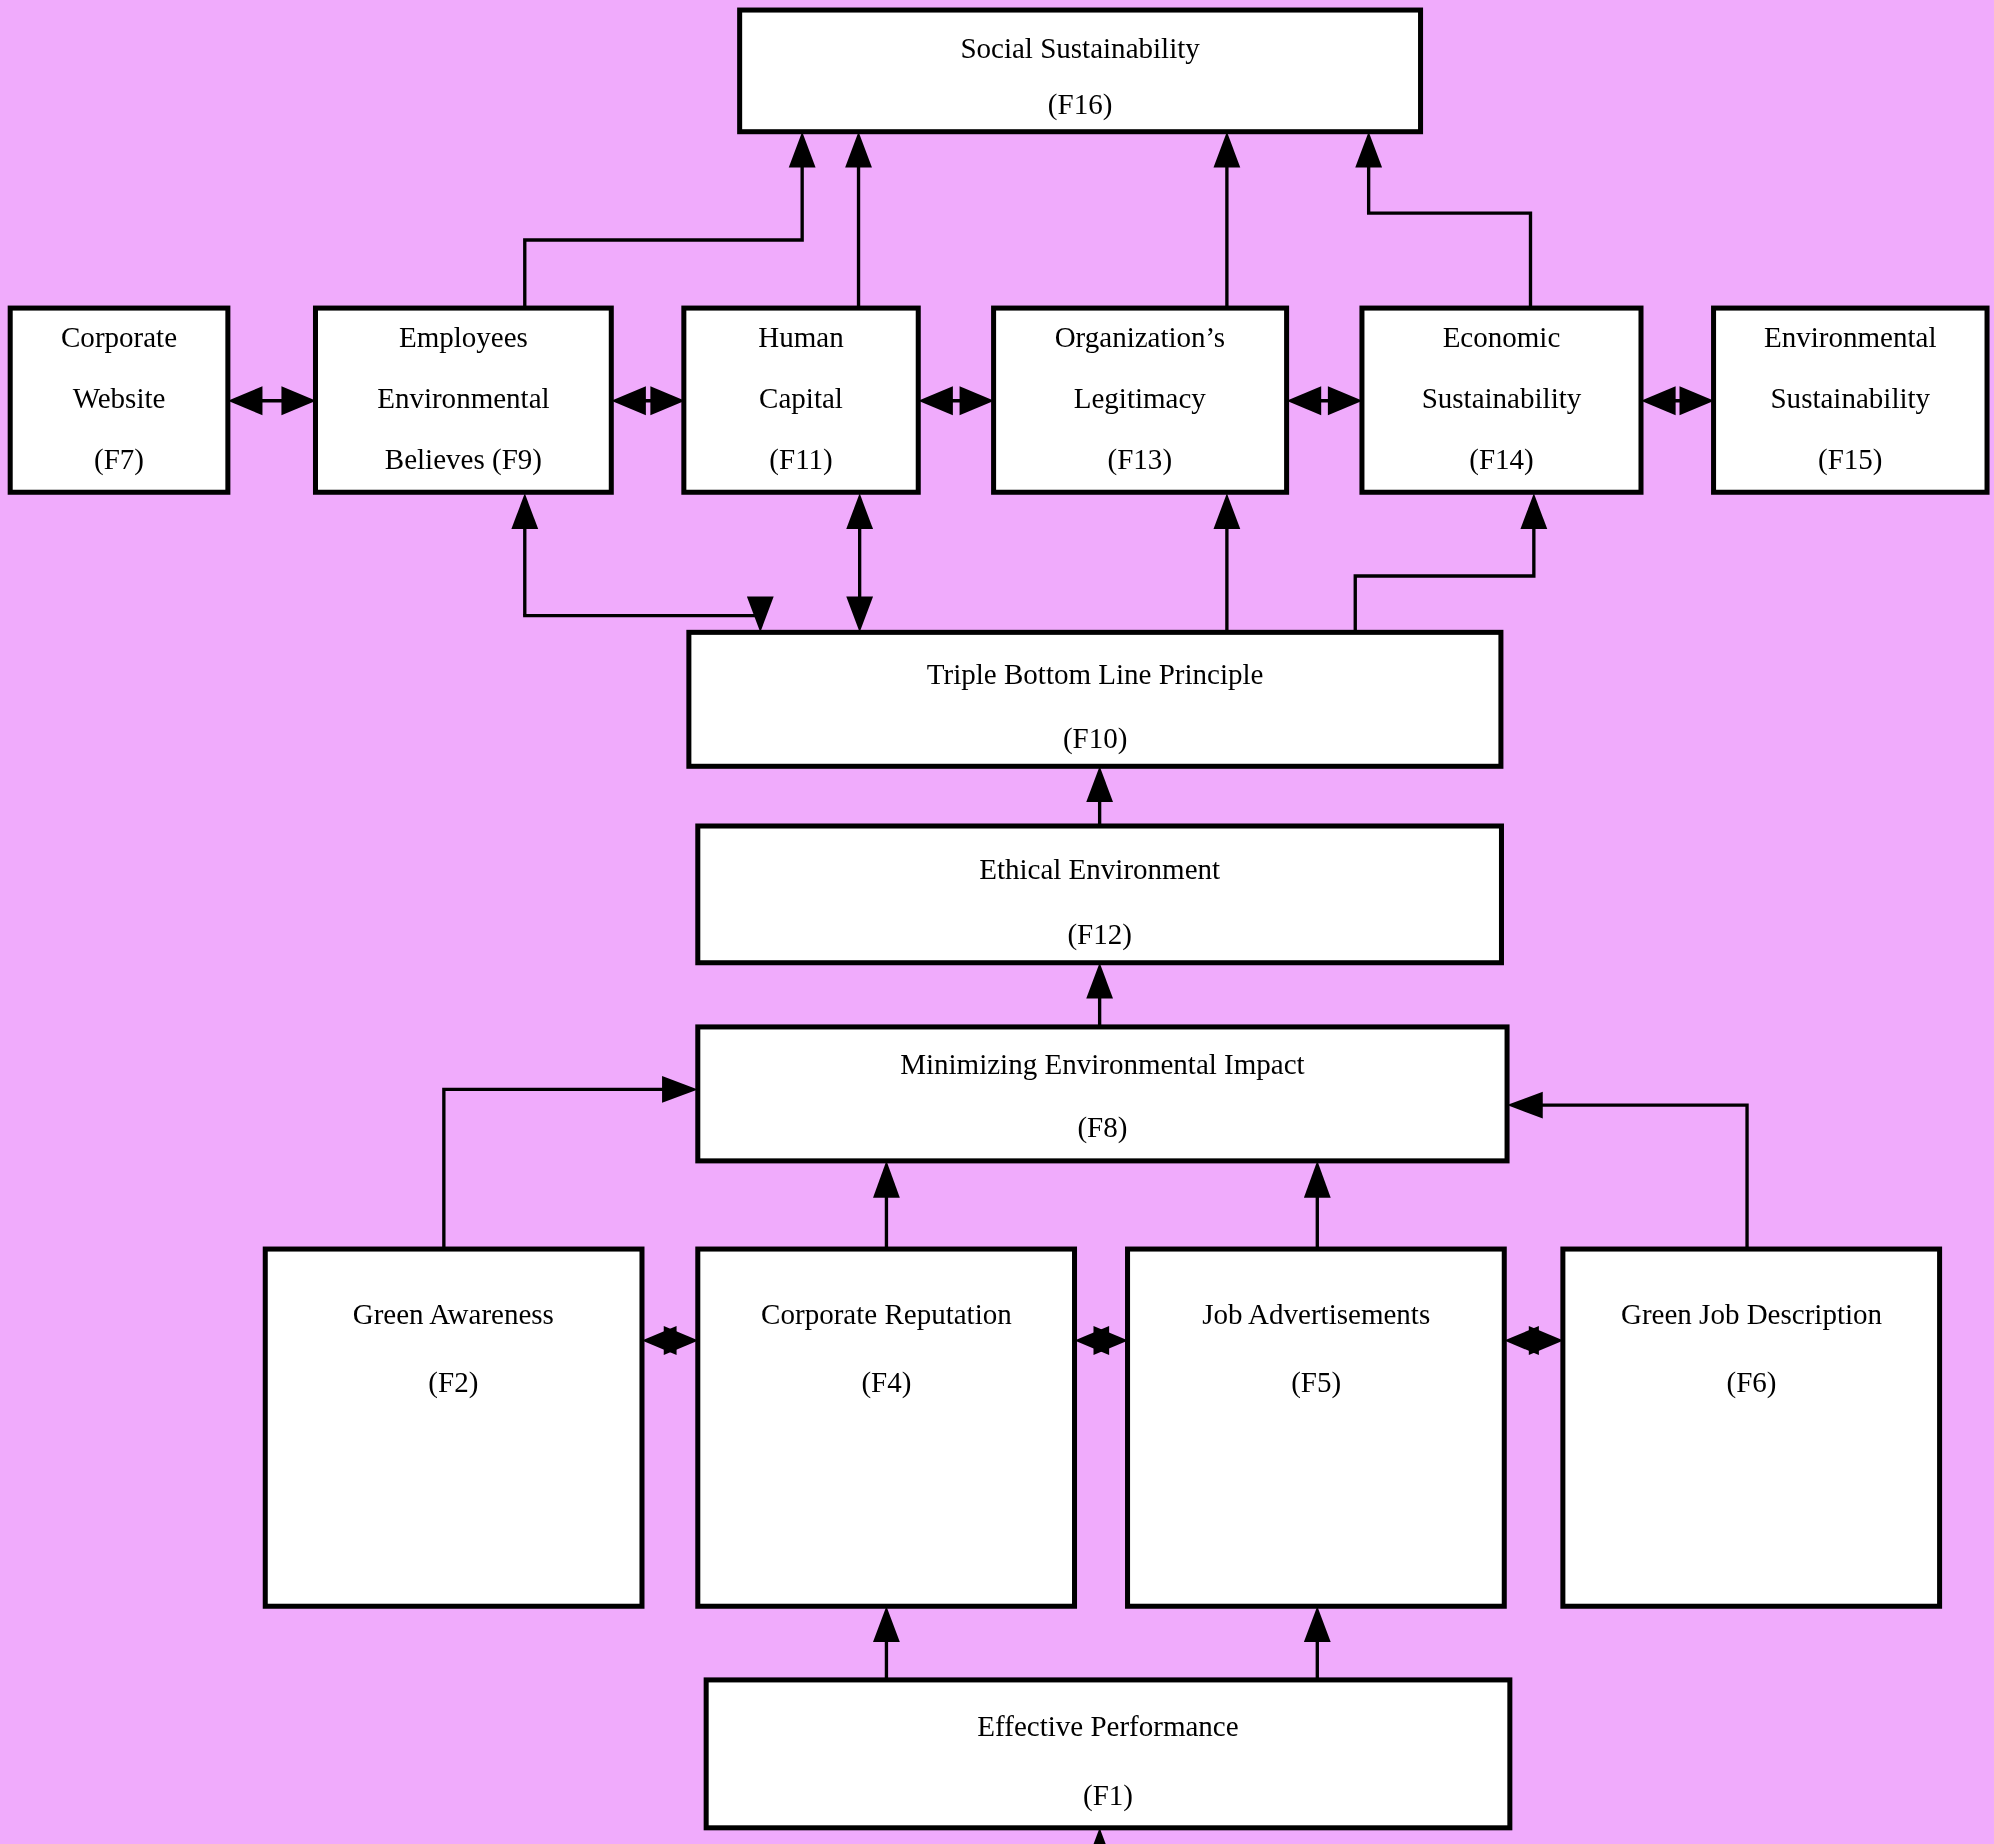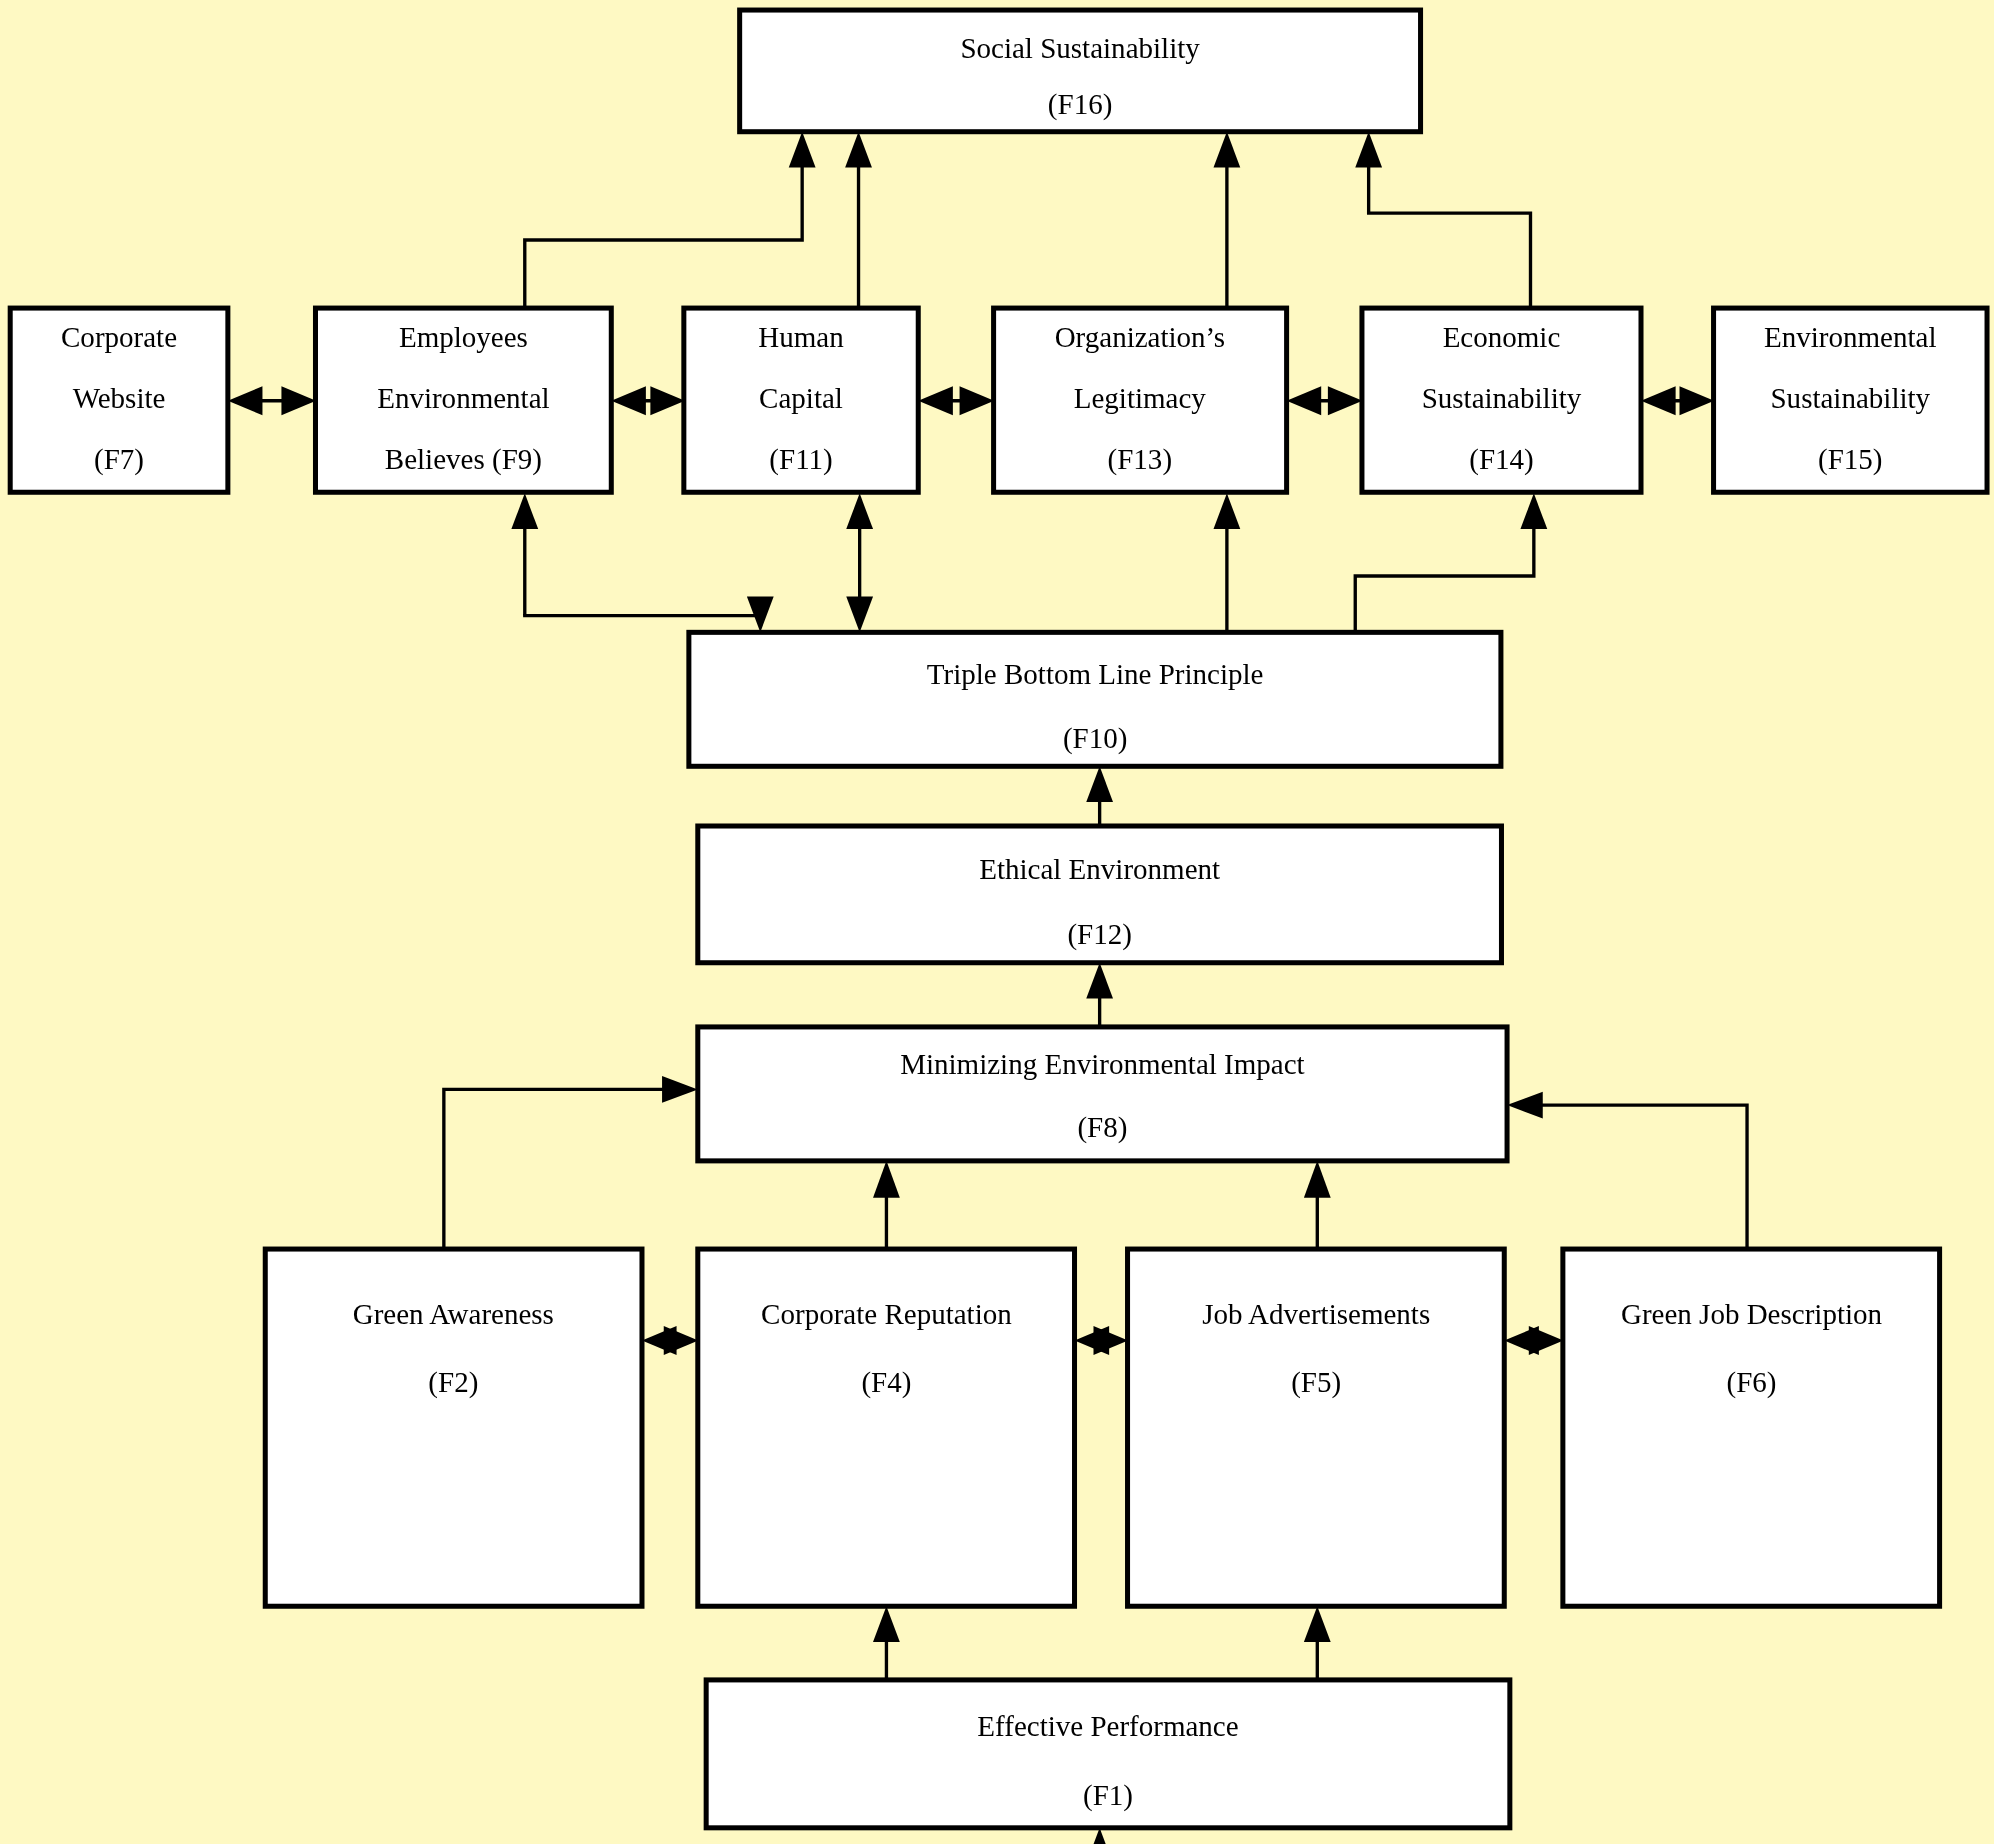--- a/index.html
+++ b/index.html
@@ -4,21 +4,21 @@
 <style>
   html, body {
     margin: 0;
     padding: 0;
     background: #ffffff;
   }
   #canvas-wrap {
     position: relative;
     width: 1995px;
     height: 1844px;
-    background: #fef9c3;
+    background: #f0abfc;
     font-family: "Liberation Serif", "DejaVu Serif", serif;
   }
   svg#diagram {
     position: absolute;
     top: 0;
     left: 0;
     width: 1995px;
     height: 1844px;
     display: block;
   }

